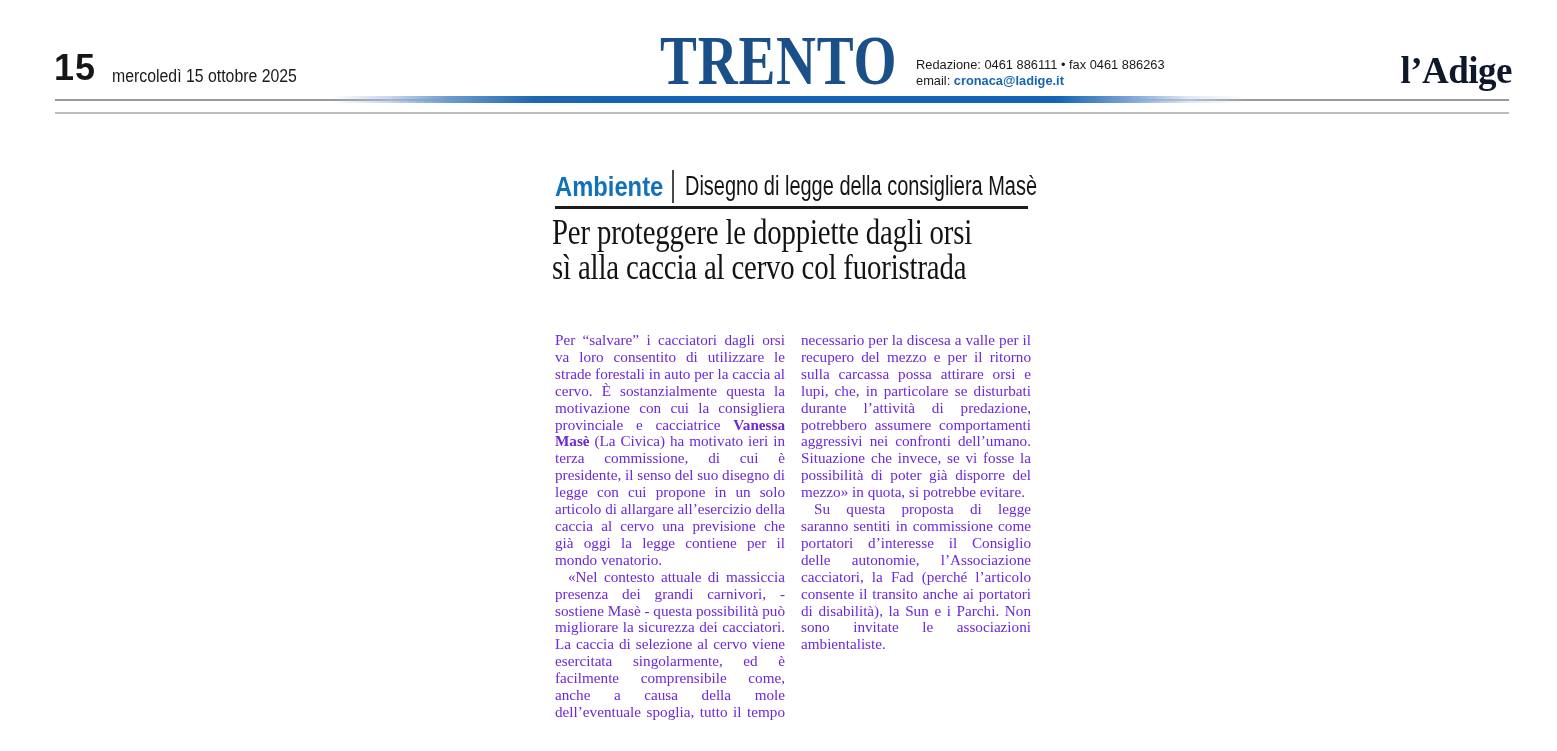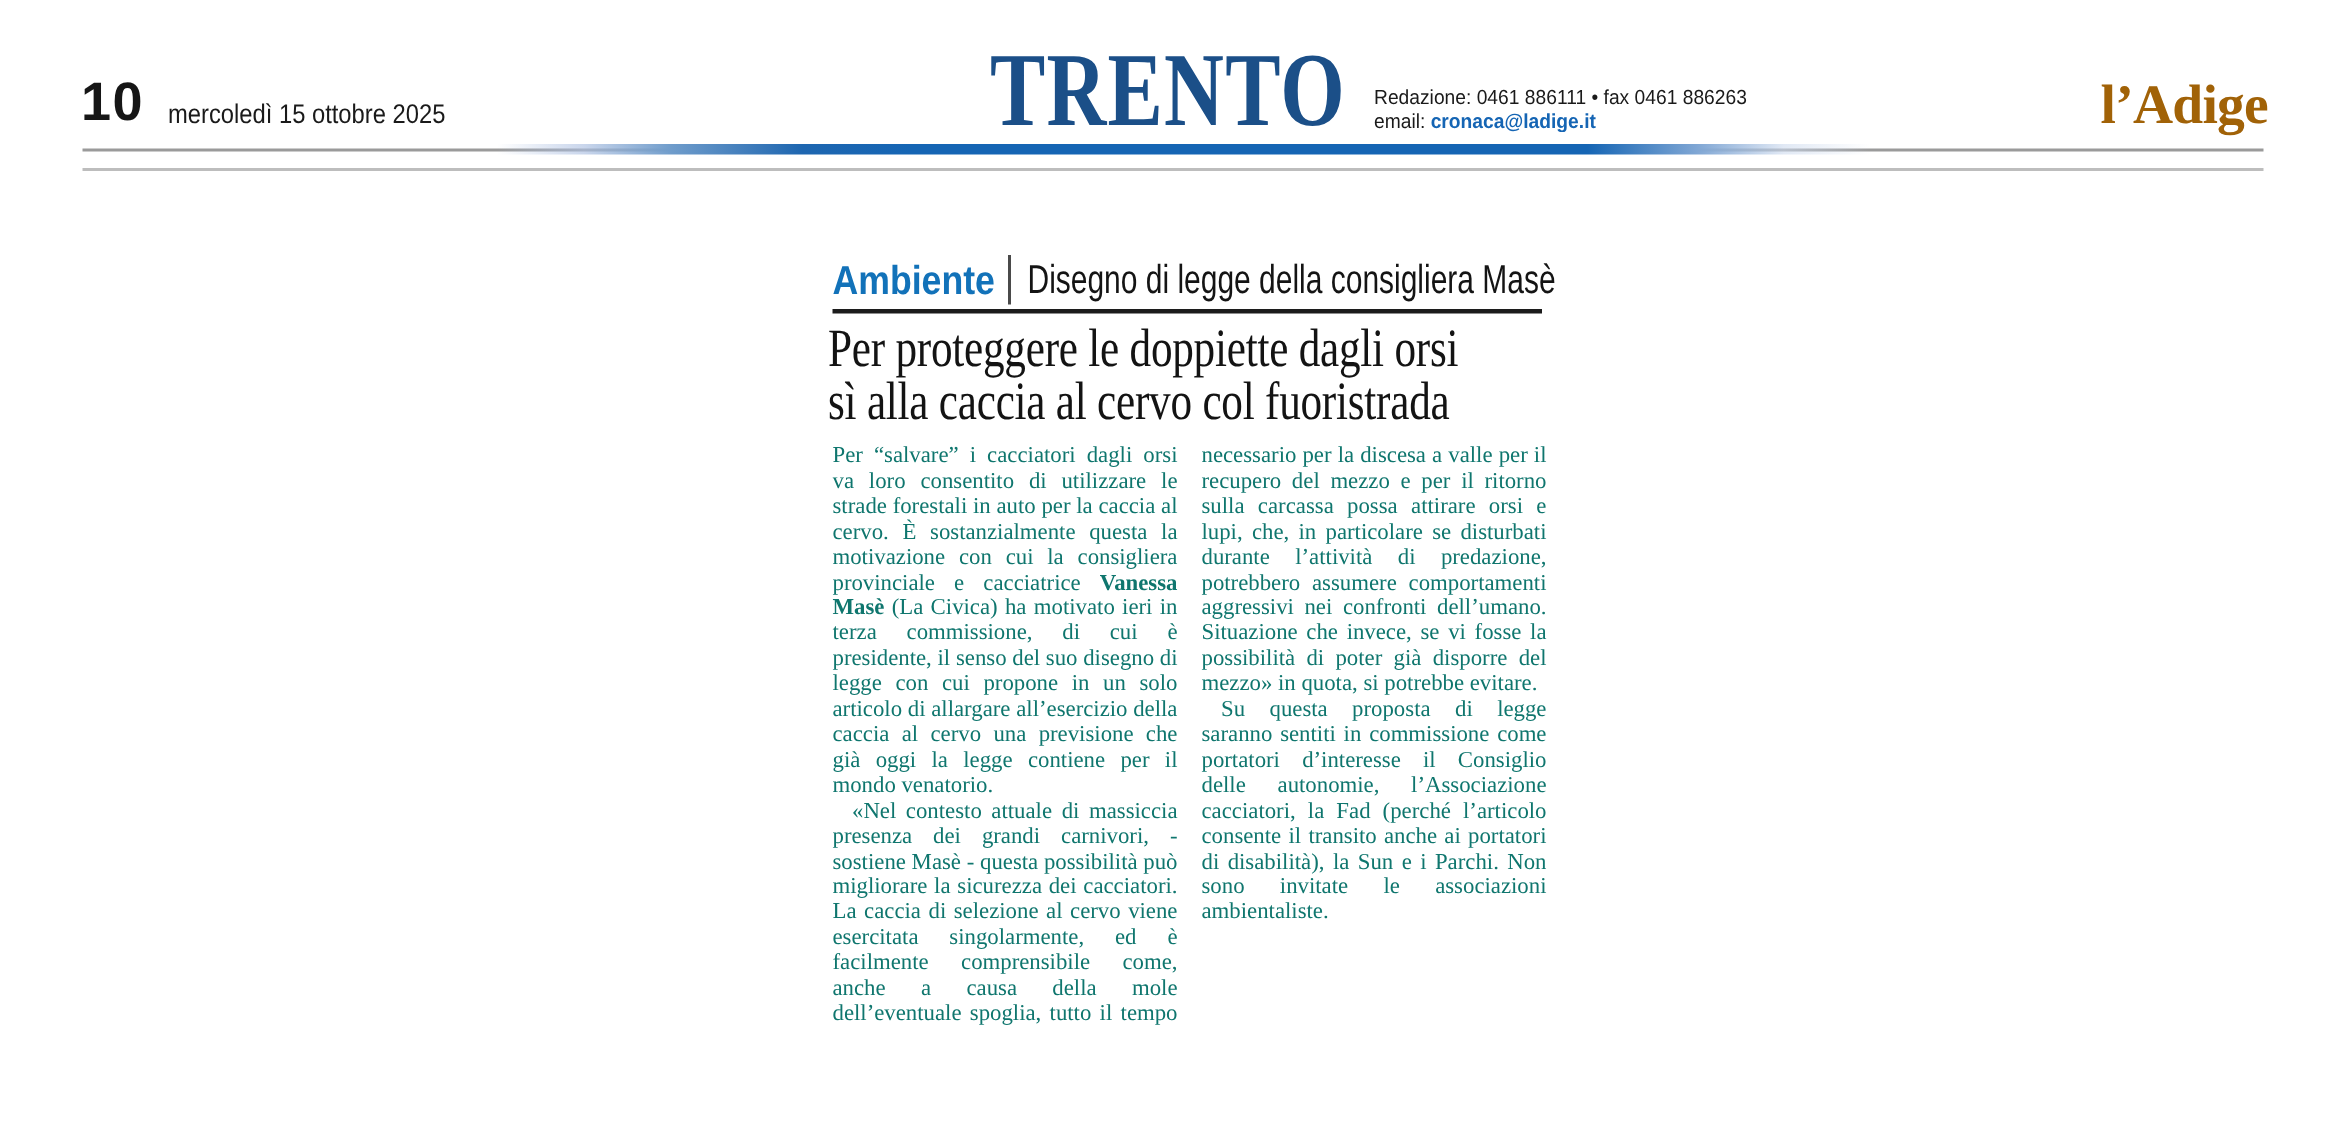--- a/index.html
+++ b/index.html
@@ -27,21 +27,21 @@
     letter-spacing:1px;
   }
   .contact{
     left:916px;top:57px;
     font:400 13.5px/16px "Liberation Sans",sans-serif;color:#1a1a1a;
     transform:scaleX(.95);transform-origin:left top;white-space:nowrap;
   }
   .contact .email-link{color:#1565b4;font-weight:700;text-decoration:none;}
   .masthead{
     right:45px;top:52px;
-    font:700 37px/38px "Liberation Serif",serif;color:#a16207;
+    font:700 37px/38px "Liberation Serif",serif;color:#0f172a;
     letter-spacing:-.5px;white-space:nowrap;
   }
 
   
   .rule-top-gray{left:55px;right:48px;top:99px;height:2px;background:#9a9a9a;}
   .rule-blue-band{
     left:55px;right:48px;top:96px;height:7px;
     background:linear-gradient(90deg,
       rgba(21,101,180,0) 0%,rgba(21,101,180,0) 19%,
       rgba(173,192,226,.65) 23%,#6f9ccb 27%,#1e66b0 33%,
@@ -68,34 +68,34 @@
   
   .headline{
     left:552px;top:215px;
     font:500 36px/35px "Liberation Serif",serif;color:#131313;
     transform:scaleX(.80);transform-origin:left top;white-space:nowrap;
     letter-spacing:-.2px;
   }
 
   
   .body-columns{
-    left:555px;top:296px;width:476px;height:400px;
+    left:555px;top:332px;width:476px;height:400px;
     column-count:2;column-gap:16px;column-fill:auto;
-    font:400 15.2px/16.9px "Liberation Serif",serif;color:#0f766e;
+    font:400 15.2px/16.9px "Liberation Serif",serif;color:#6d28d9;
     text-align:justify;
     hyphens:auto;-webkit-hyphens:auto;
     overflow:hidden;
   }
   .body-columns p{margin:0;}
   .body-columns p.indent{text-indent:13px;}
 </style>
 </head>
 <body>
 
-<div class="abs page-number">10</div>
+<div class="abs page-number">15</div>
 <div class="abs page-date">mercoledì 15 ottobre 2025</div>
 <div class="abs section-title">TRENTO</div>
 
 <div class="abs contact">
   <div>Redazione: 0461 886111 • fax 0461 886263</div>
   <div><span>email: </span><a href="#" class="email-link">cronaca@ladige.it</a></div>
 </div>
 
 <div class="abs masthead">l’Adige</div>
 

